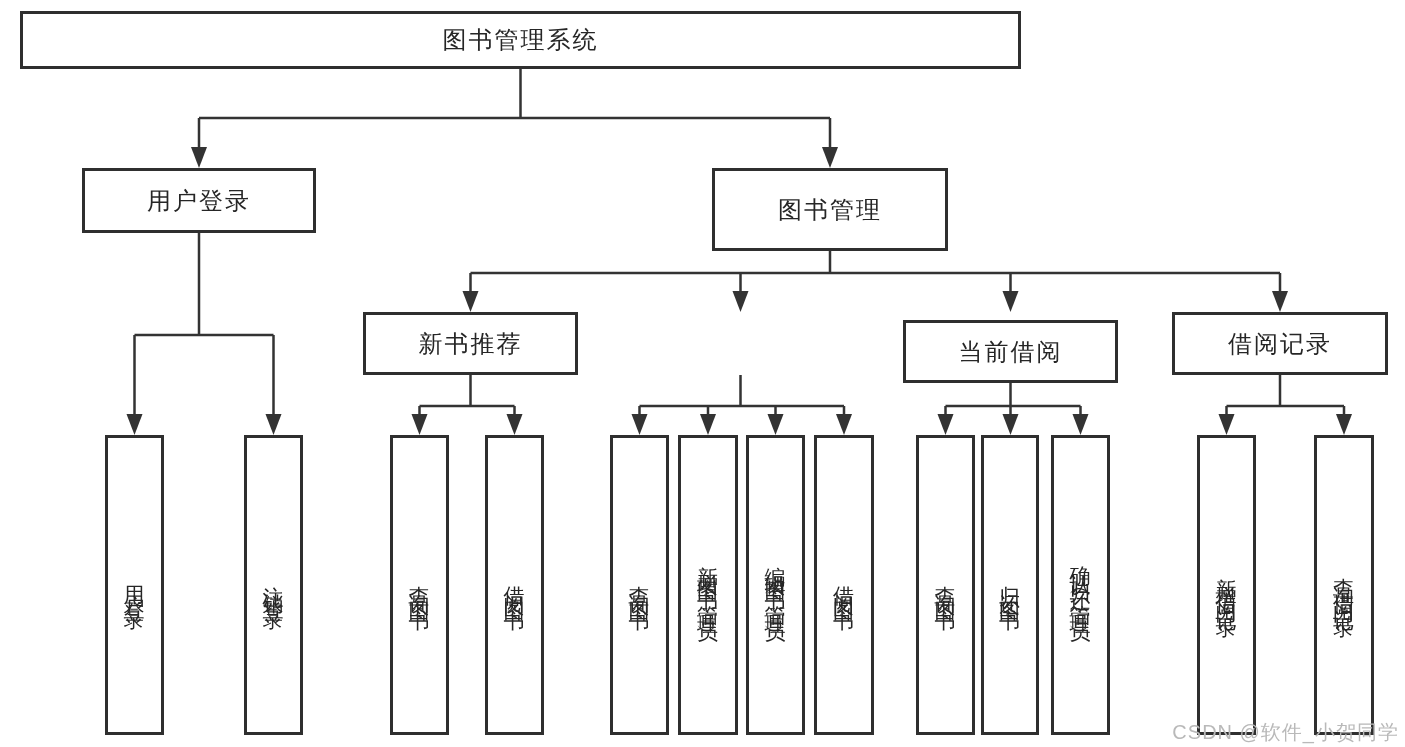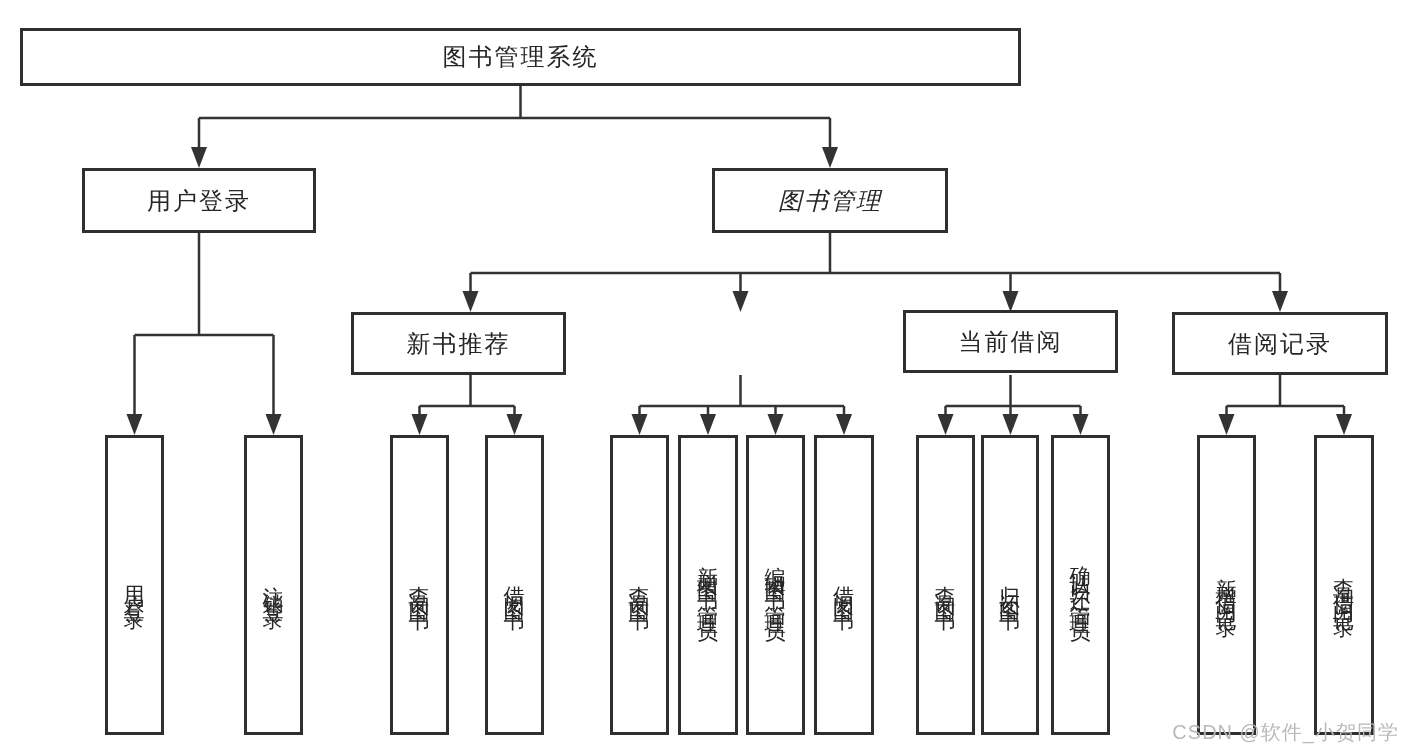--- a/index.html
+++ b/index.html
@@ -67,27 +67,27 @@
     <path d="M1010.5,375 V406 M945.5,406 H1080.5 M945.5,406 V418 M1010.5,406 V418 M1080.5,406 V418"></path>
     <polygon points="937.5,414 953.5,414 945.5,435"></polygon>
     <polygon points="1002.5,414 1018.5,414 1010.5,435"></polygon>
     <polygon points="1072.5,414 1088.5,414 1080.5,435"></polygon>
 
     <path d="M1280,375 V406 M1226.5,406 H1344 M1226.5,406 V418 M1344,406 V418"></path>
     <polygon points="1218.5,414 1234.5,414 1226.5,435"></polygon>
     <polygon points="1336,414 1352,414 1344,435"></polygon>
   </svg>
 
-  <div class="box" style="left:20px; top:28px; width:1001px; height:58px;">图书管理系统</div>
+  <div class="box" style="left:20px; top:11px; width:1001px; height:58px;">图书管理系统</div>
 
   <div class="box" style="left:82px; top:168px; width:234px; height:65px;">用户登录</div>
-  <div class="box" style="left:712px; top:168px; width:236px; height:65px;font-style:italic;">图书管理</div>
+  <div class="box" style="left:712px; top:168px; width:236px; height:83px;">图书管理</div>
 
-  <div class="box" style="left:351px; top:312px; width:215px; height:63px;">新书推荐</div>
-  <div class="box" style="left:903px; top:310px; width:215px; height:63px;">当前借阅</div>
+  <div class="box" style="left:363px; top:312px; width:215px; height:63px;">新书推荐</div>
+  <div class="box" style="left:903px; top:320px; width:215px; height:63px;">当前借阅</div>
   <div class="box" style="left:1172px; top:312px; width:216px; height:63px;">借阅记录</div>
 
   <div class="leaf" style="left:105px; width:59px;">
     <span class="vtext">用户登录</span>
   </div>
   <div class="leaf" style="left:244px; width:59px;">
     <span class="vtext">注销登录</span>
   </div>
 
   <div class="leaf" style="left:390px; width:59px;">

